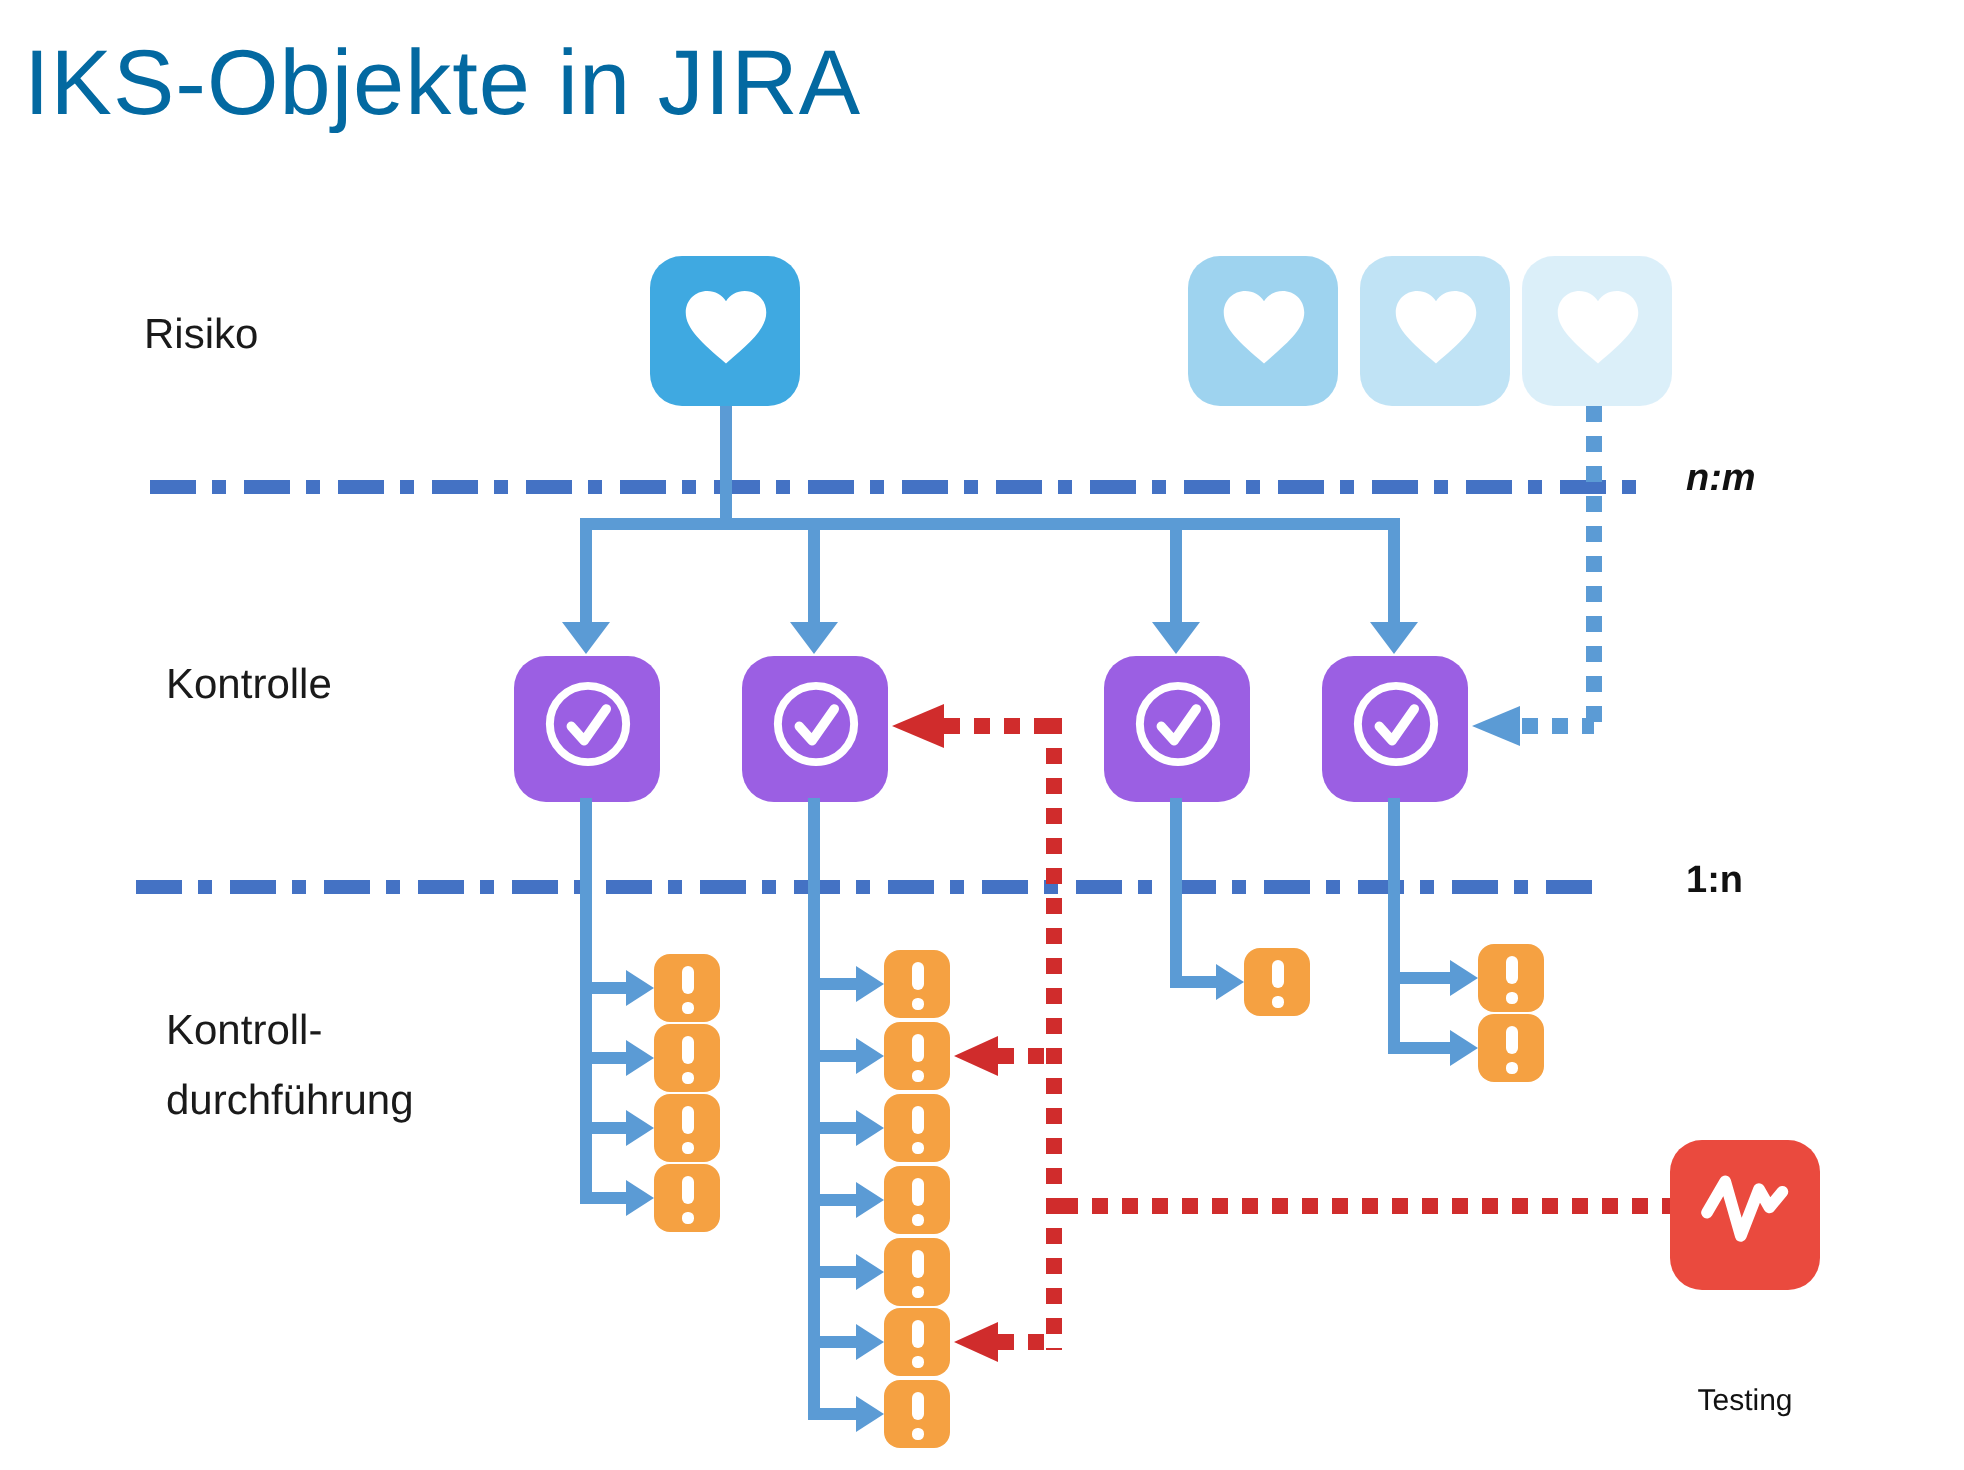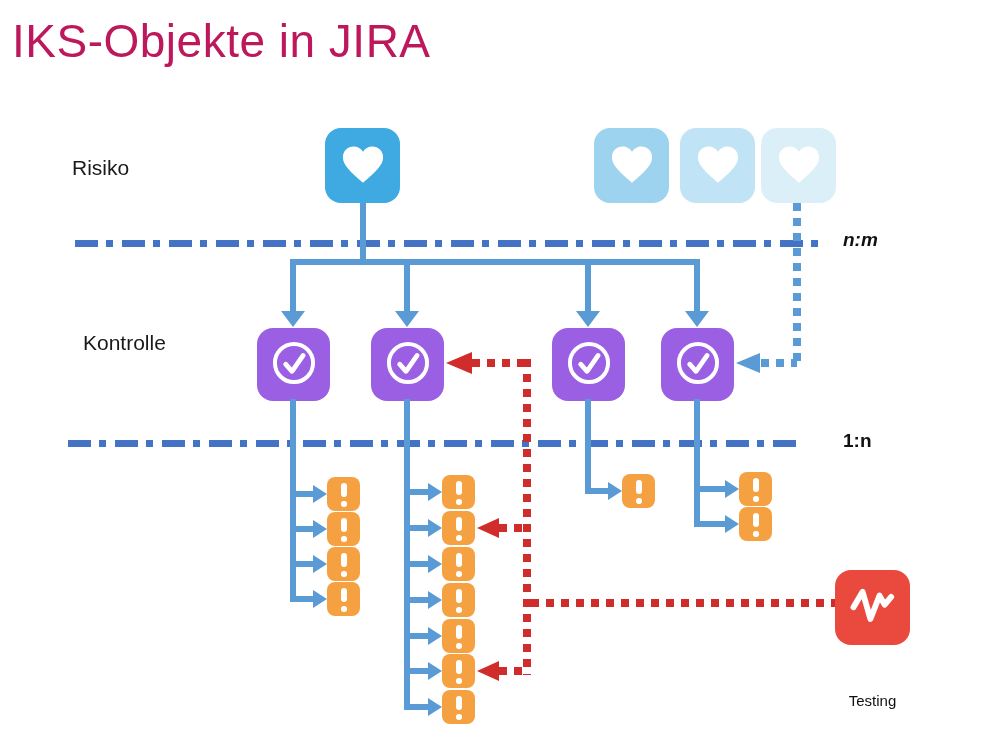--- a/index.html
+++ b/index.html
@@ -4,21 +4,21 @@
 <style>
   html,body{margin:0;padding:0;}
   body{
     width:982px;height:735px;position:relative;background:#ffffff;
     font-family:"Liberation Sans","DejaVu Sans",sans-serif;
     color:var(--text,#1a1a1a);overflow:hidden;
   }
   .abs{position:absolute;}
 
   
-  .slide-title{left:12px;top:14px;font-size:46px;font-weight:300;letter-spacing:.5px;color:#be185d;}
+  .slide-title{left:12px;top:14px;font-size:46px;font-weight:300;letter-spacing:.5px;color:#0369a1;}
   .row-label{font-size:21px;color:#1a1a1a;}
   .rel-label{font-size:19px;font-weight:700;color:#111;}
   .testing-label{font-size:15px;color:#111;width:75px;text-align:center;}
 
   
   .dashdot{height:7px;background:repeating-linear-gradient(90deg,
       var(--blue-dash) 0 23px, transparent 23px 31px,
       var(--blue-dash) 31px 38px, transparent 38px 47px);}
 
   
@@ -53,20 +53,22 @@
   .arr-left-blue{width:0;height:0;border-top:10px solid transparent;border-bottom:10px solid transparent;
                 border-right:24px solid var(--blue-arrow);}
 </style>
 </head>
 <body>
 
 <div class="abs slide-title">IKS-Objekte in JIRA</div>
 <div class="abs row-label" style="left:72px;top:156px;">Risiko</div>
 <div class="abs row-label" style="left:83px;top:331px;">Kontrolle</div>
 <div class="abs row-label" style="left:83px;top:498px;line-height:35px;">
+  <div>Kontroll-</div>
+  <div>durchführung</div>
 </div>
 
 <div class="abs dashdot" style="left:75px;top:240px;width:748px;"></div>
 <div class="abs rel-label" style="left:843px;top:229px;font-style:italic;">n:m</div>
 <div class="abs dashdot" style="left:68px;top:440px;width:730px;"></div>
 <div class="abs rel-label" style="left:843px;top:430px;">1:n</div>
 
 <div class="abs tile tile-risk" style="left:325px;top:128px;">
   <span>
     <svg width="46" height="42" viewBox="0 0 32 28">

